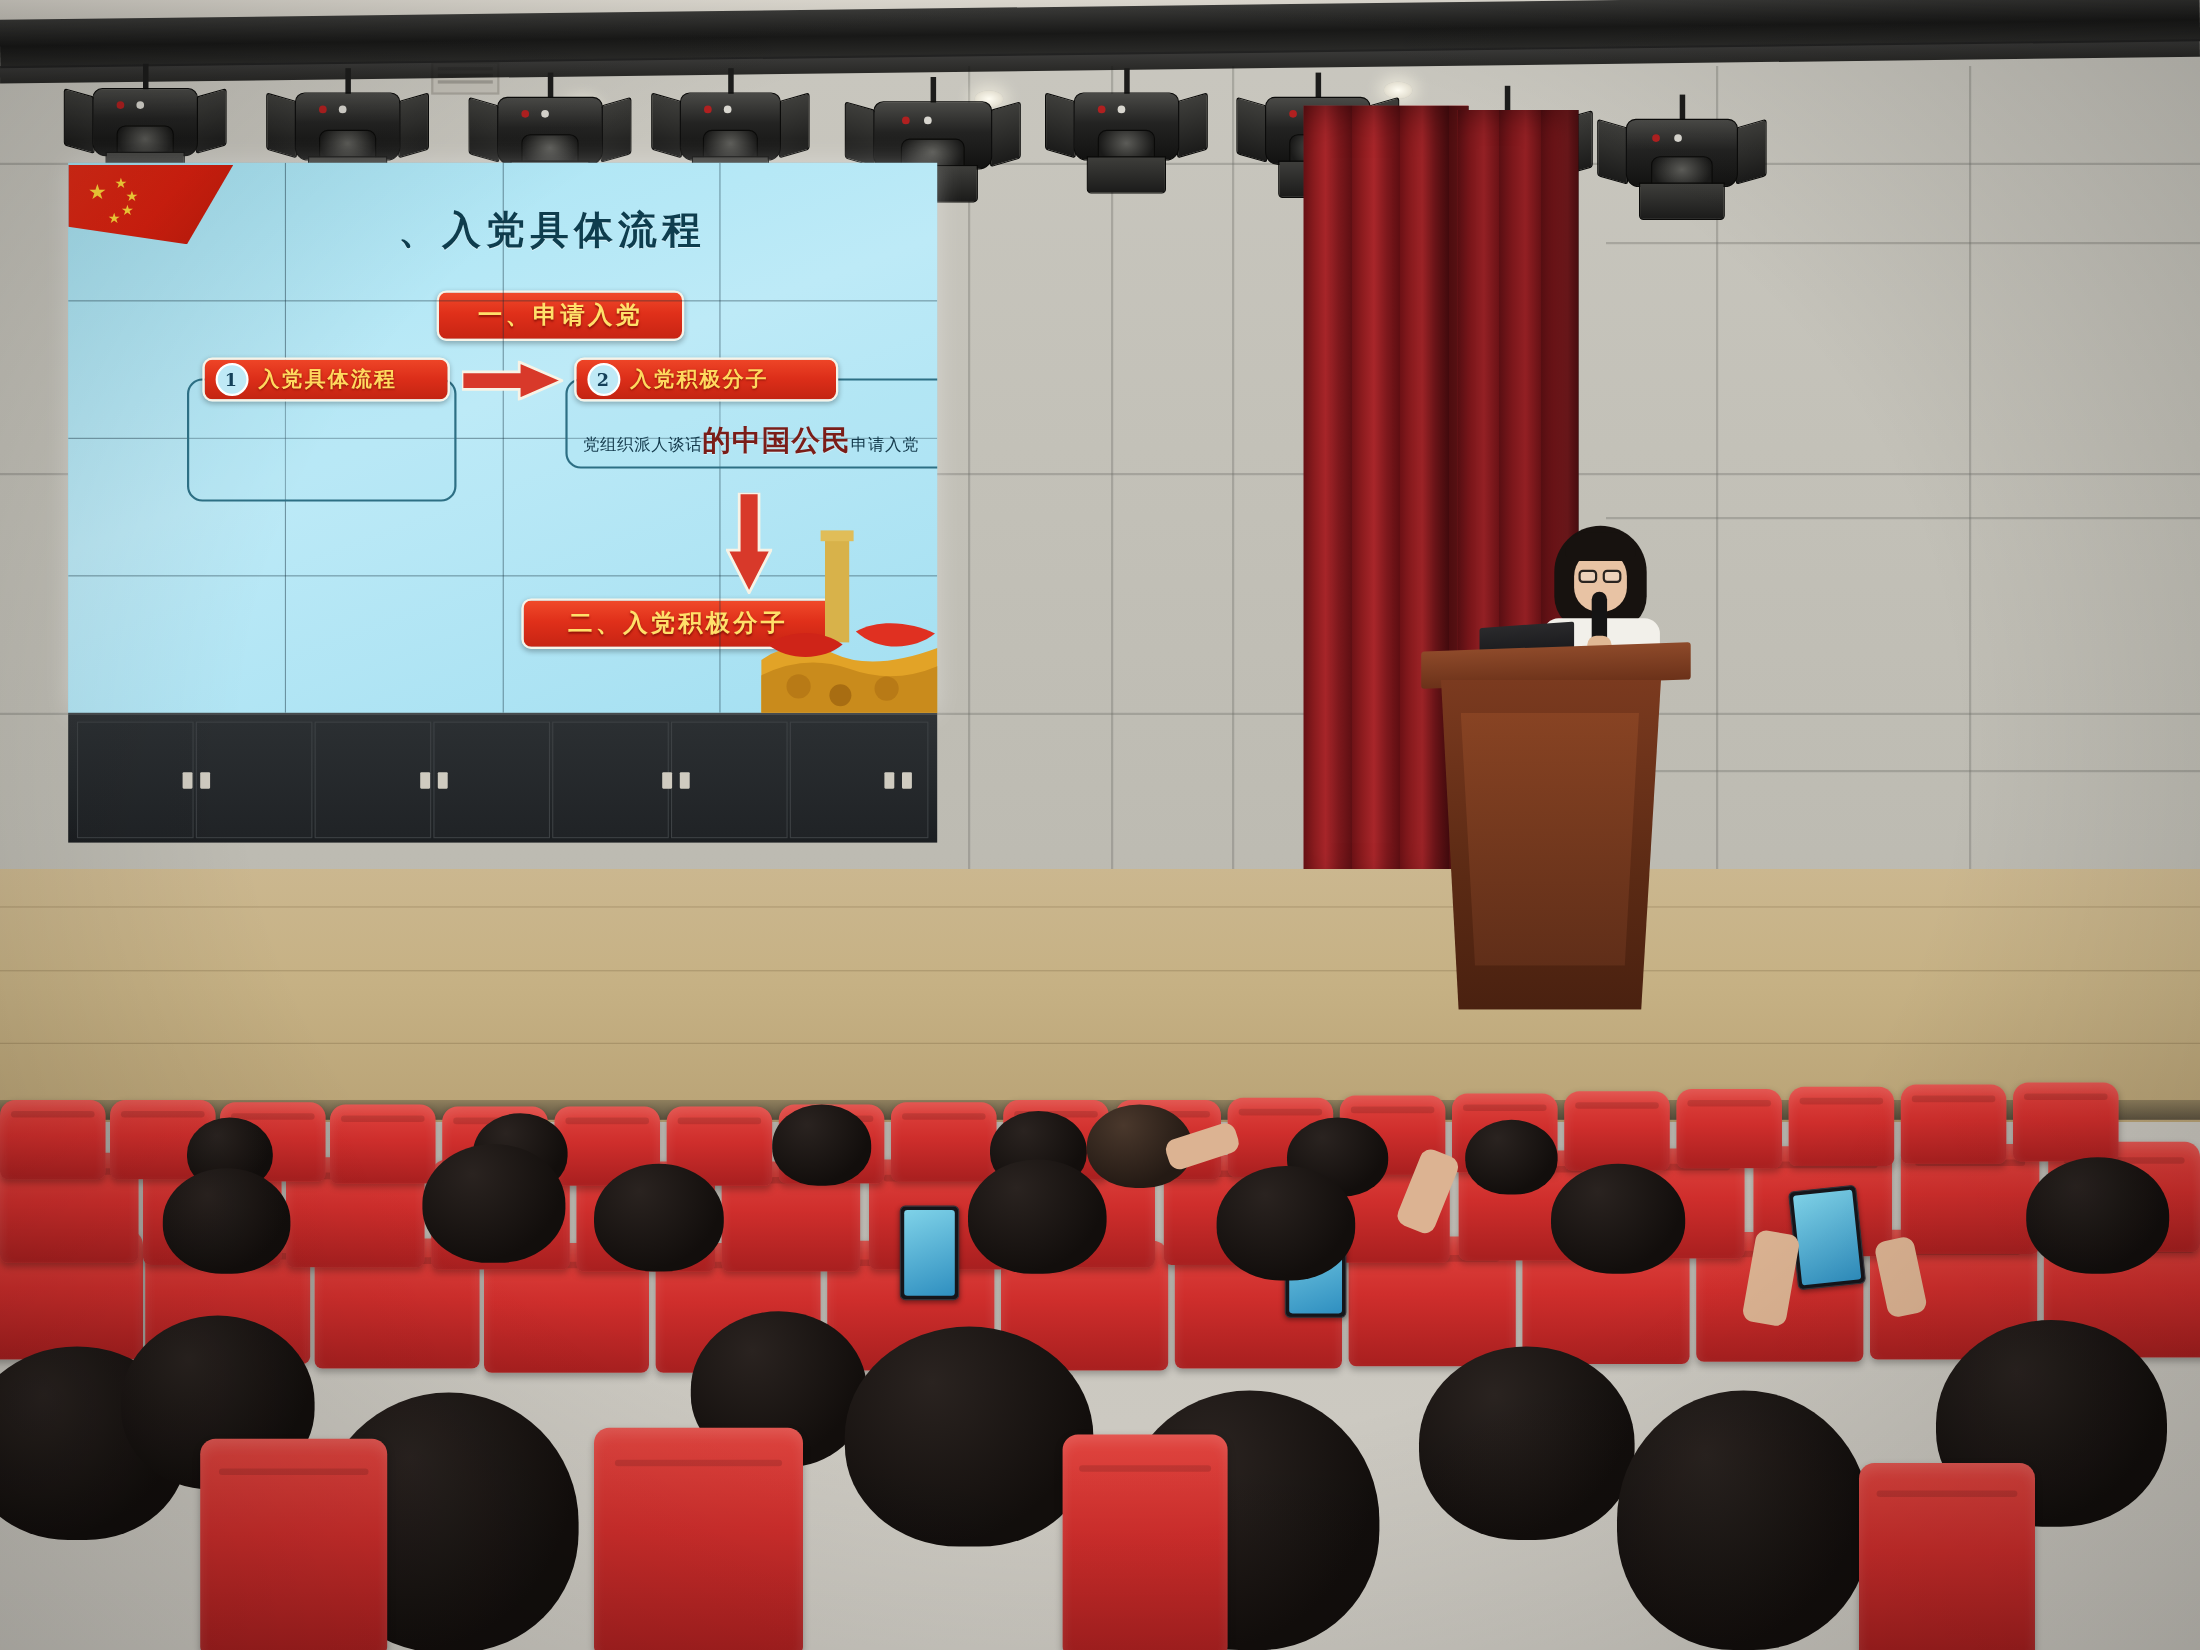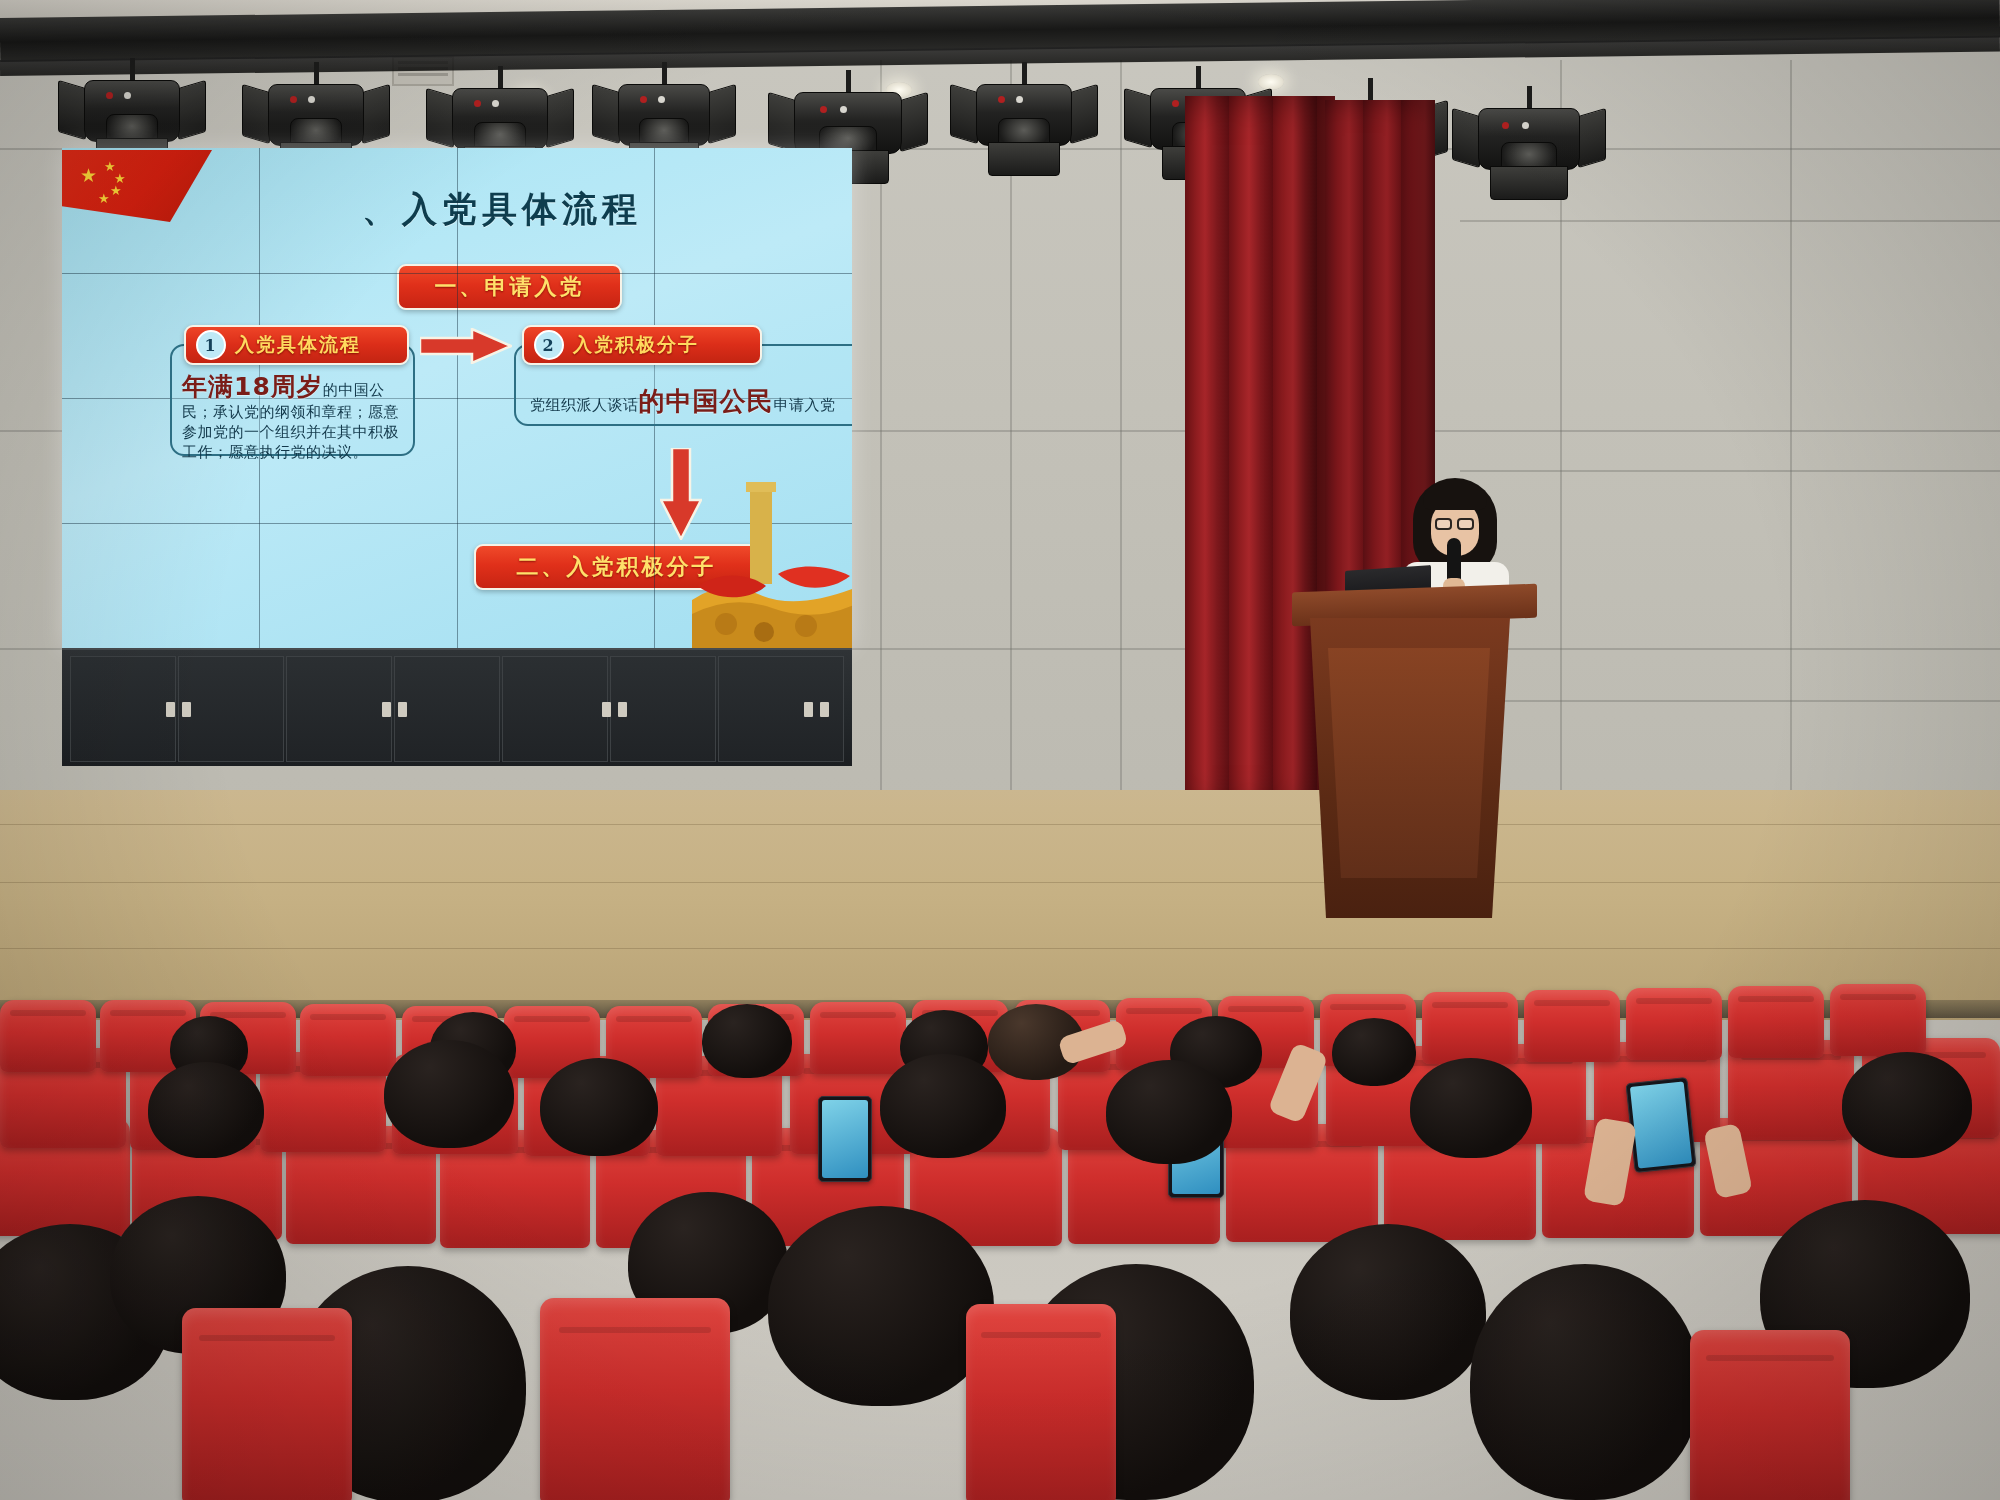--- a/index.html
+++ b/index.html
@@ -334,23 +334,20 @@
       <div class="red-banner" id="banner-apply">一、申请入党</div>
 
       <div class="desc-card" id="desc1"></div>
       <div class="desc-card" id="desc2"></div>
 
       <div class="step-box" id="step1">
         <span class="step-num">1</span>
         <span>入党具体流程</span>
       </div>
 
-      <div class="desc-text" id="desc1-text">
-        <span class="big">年满18周岁</span><span>的中国公民；承认党的纲领和章程；愿意参加党的一个组织并在其中积极工作；愿意执行党的决议。</span>
-      </div>
 
       <svg class="arrow-right" viewBox="0 0 92 36">
         <polygon points="0,10 52,10 52,1 91,18 52,35 52,26 0,26" fill="#d8392a" stroke="#f7f3e6" stroke-width="2.5"></polygon>
       </svg>
 
       <div class="step-box" id="step2">
         <span class="step-num">2</span>
         <span>入党积极分子</span>
       </div>
 

